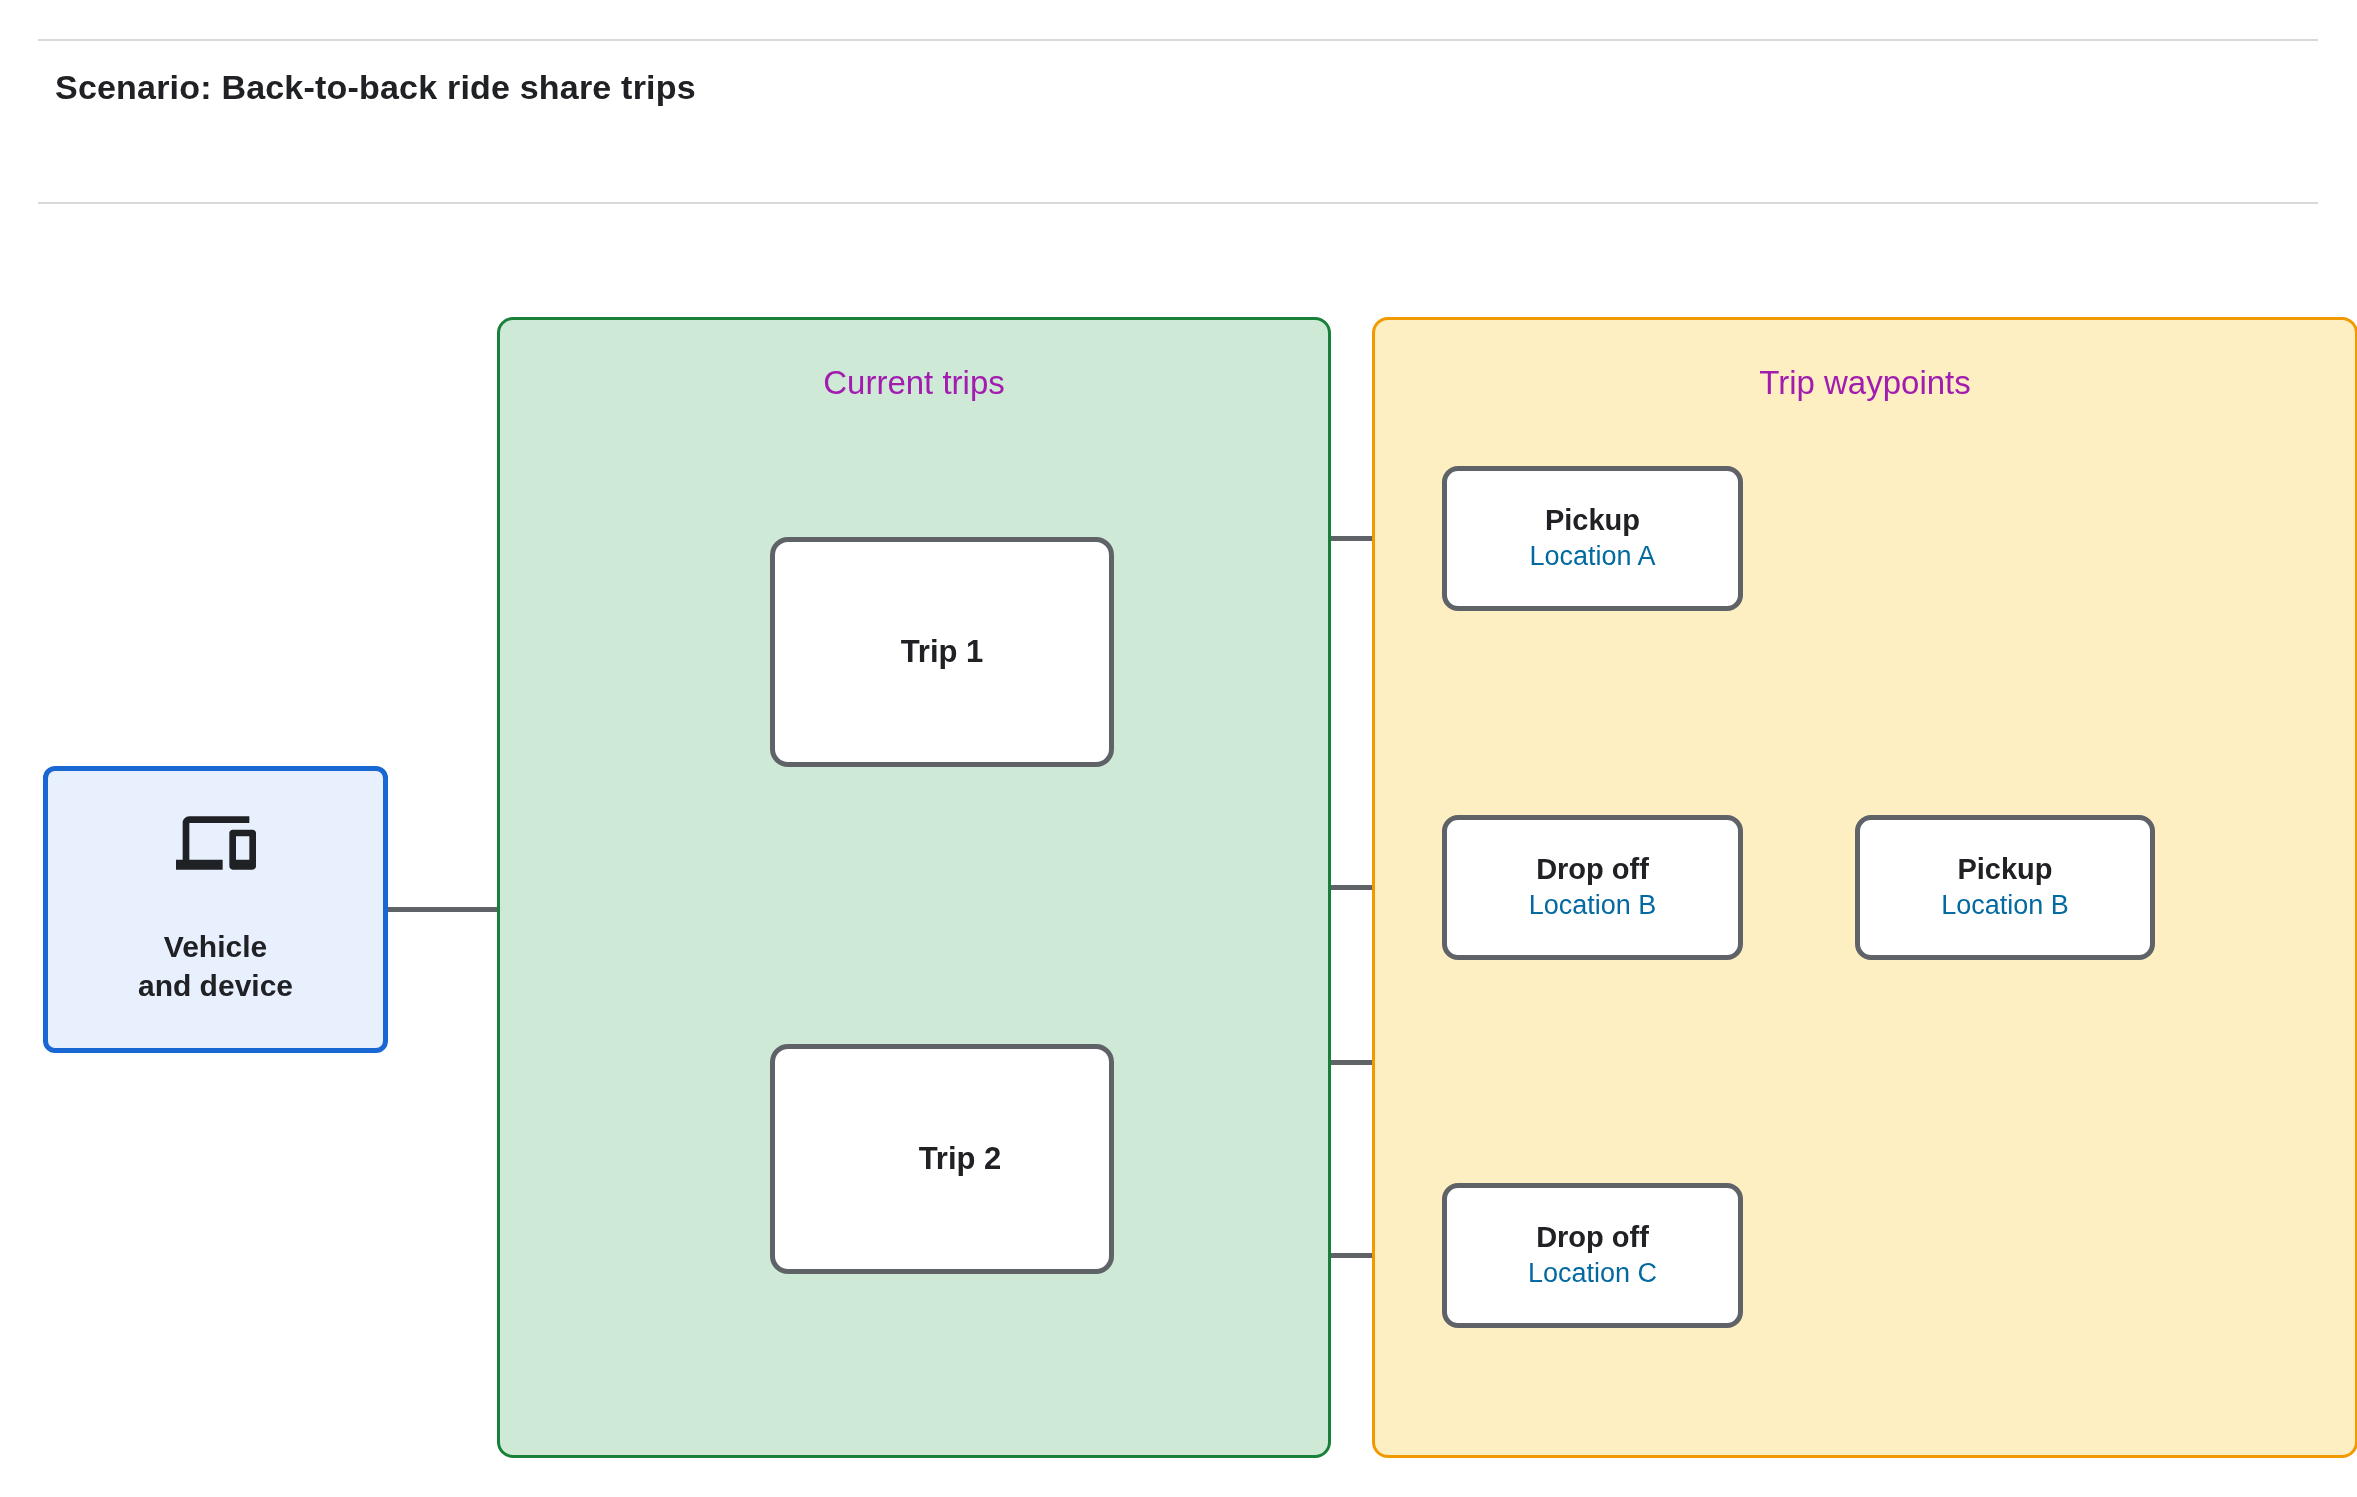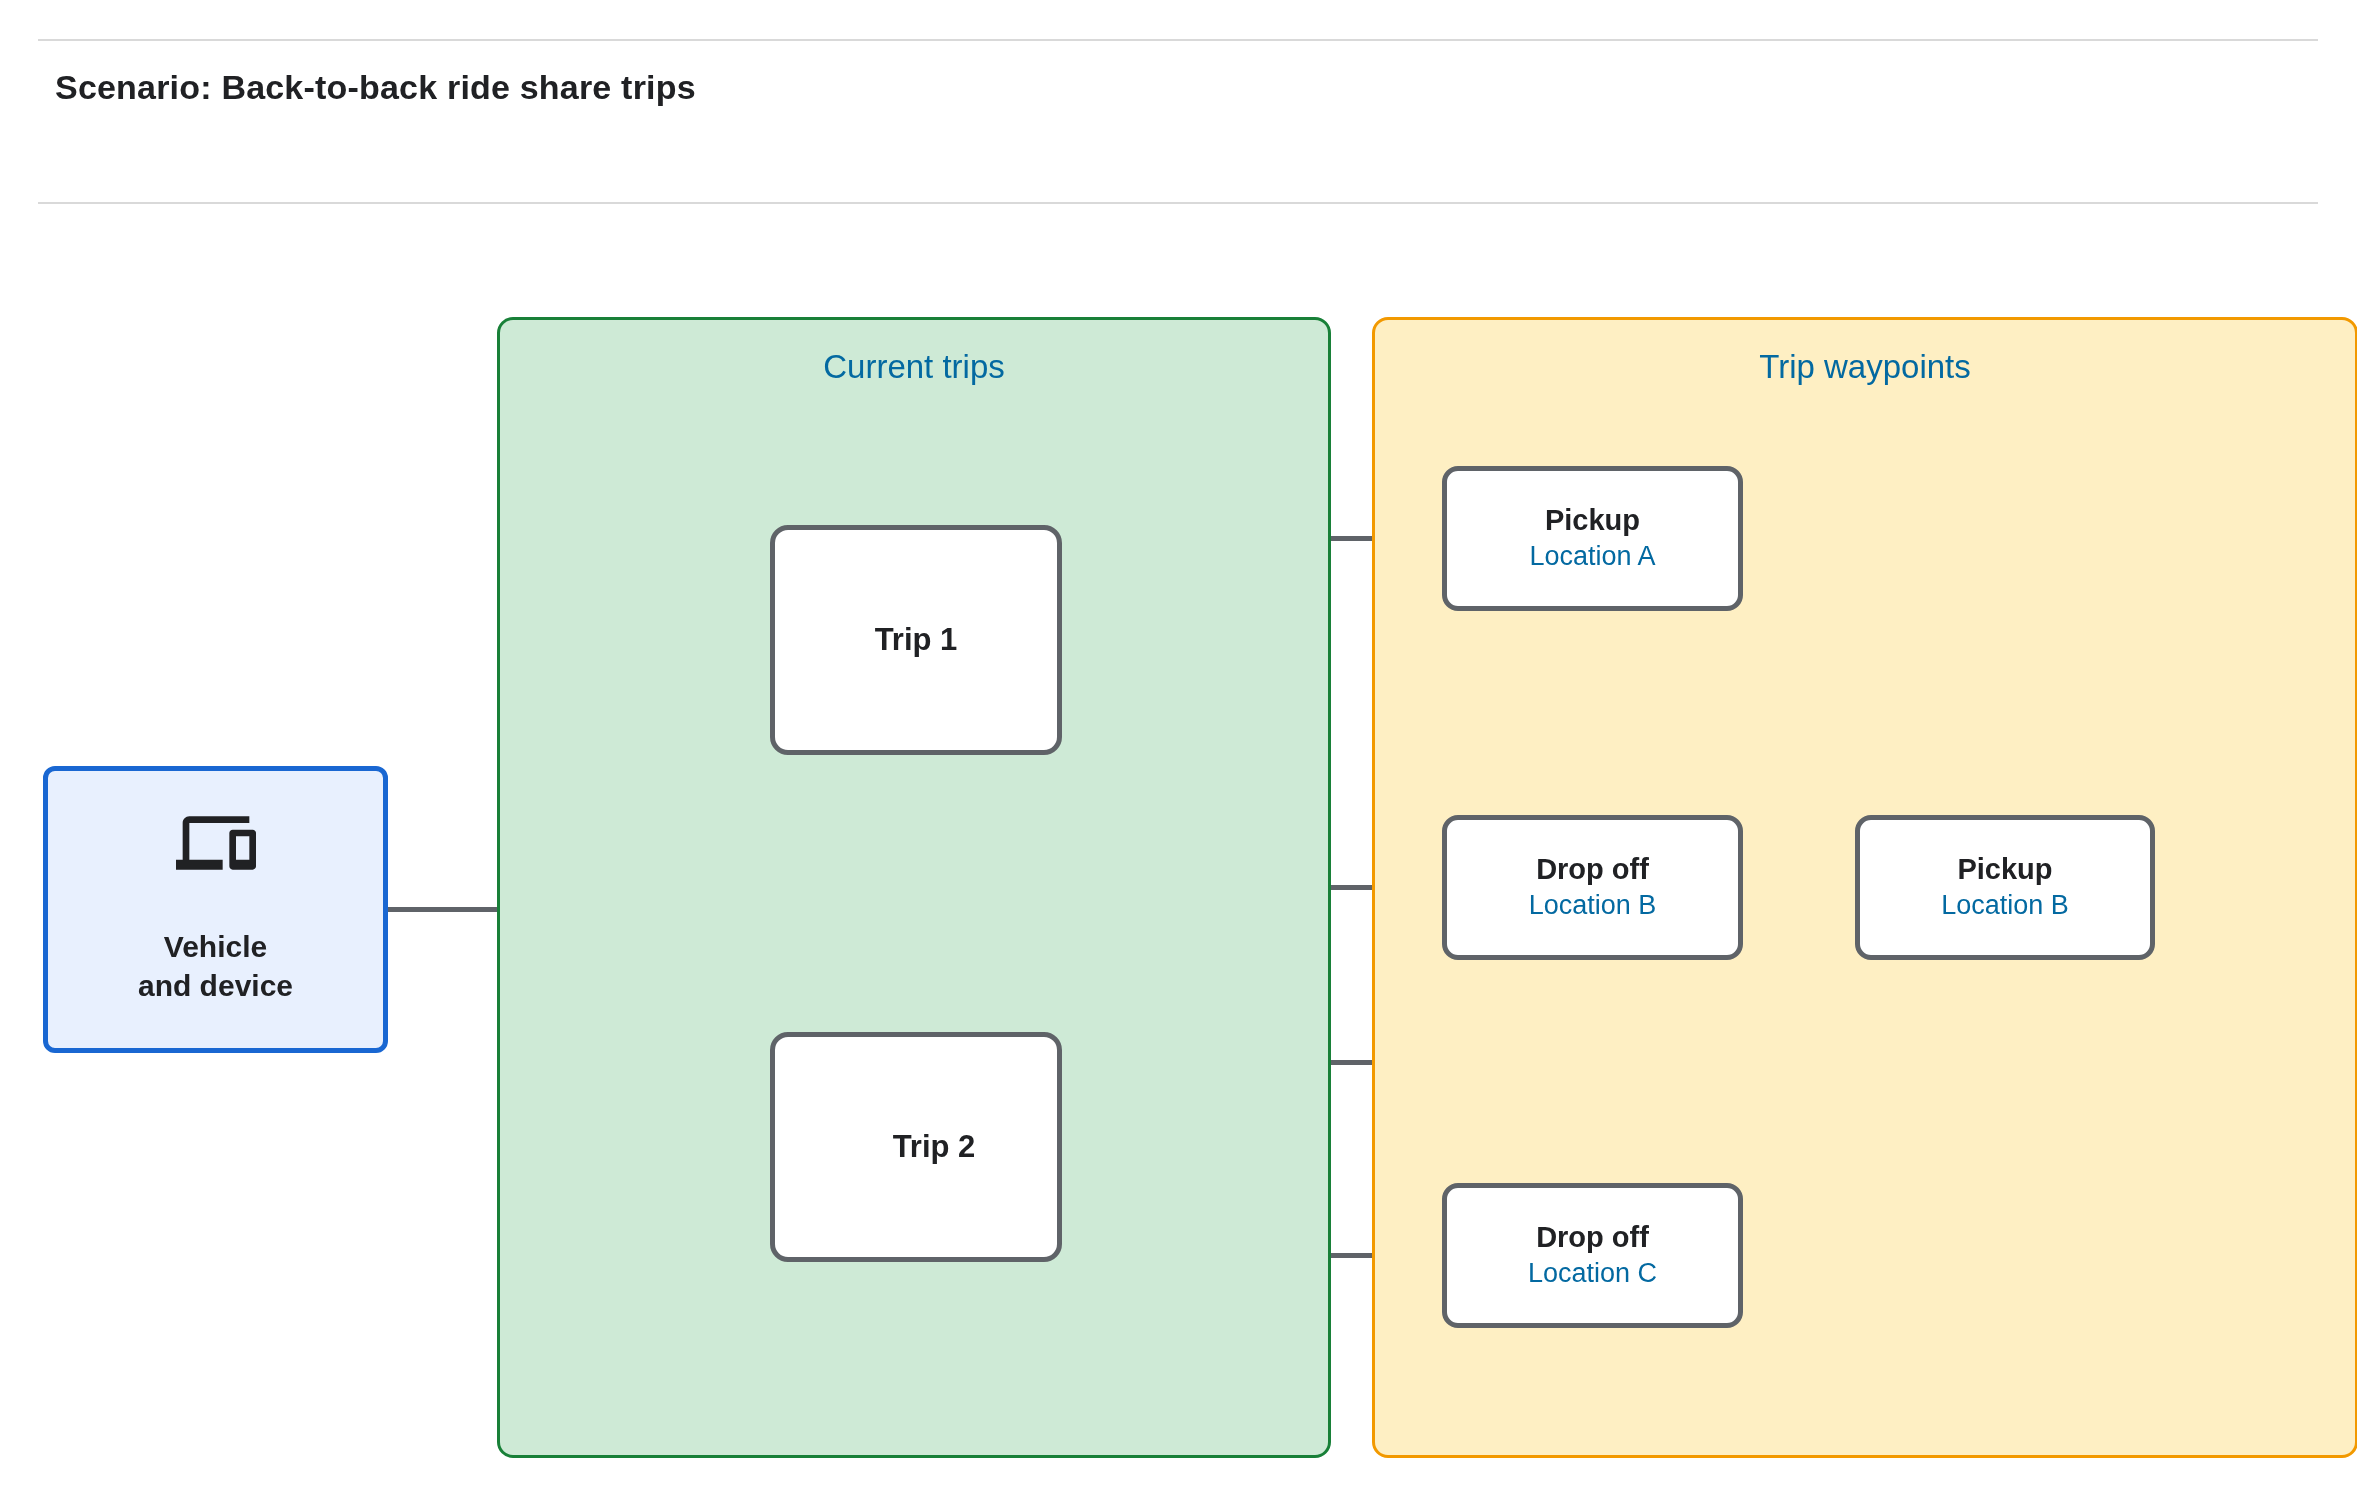--- a/index.html
+++ b/index.html
@@ -61,27 +61,27 @@
     border: 3px solid var(--green-border, #188038);
   }
   #container-trip-waypoints {
     left: 1372px;
     width: 986px;
     background: var(--yellow-fill, #feefc3);
     border: 3px solid var(--orange-border, #f29900);
   }
   .container-title {
     position: absolute;
-    top: 28px;
+    top: 44px;
     left: 0;
     width: 100%;
     text-align: center;
     font-size: 33px;
     font-weight: 400;
-    color: #0369a1;
+    color: #a21caf;
   }
 
   
   #vehicle-node {
     position: absolute;
     left: 43px;
     top: 766px;
     width: 345px;
     height: 287px;
     box-sizing: border-box;
@@ -106,32 +106,33 @@
     font-size: 30px;
     font-weight: 700;
     line-height: 1.3;
     color: #202124;
   }
 
   
   .trip-node {
     position: absolute;
     left: 770px;
-    width: 292px;
+    width: 344px;
     height: 230px;
     box-sizing: border-box;
     background: #ffffff;
     border: 5px solid var(--connector-gray, #5f6368);
     border-radius: 18px;
     display: flex;
     align-items: center;
     justify-content: center;
     font-size: 31px;
     font-weight: 700;
     color: #202124;
+    margin-top: 12px;
   }
   #trip-1-node { top: 525px; }
   #trip-2-node { top: 1032px; padding-left: 36px; }
 
   
   .waypoint-node {
     position: absolute;
     width: 301px;
     height: 145px;
     box-sizing: border-box;

